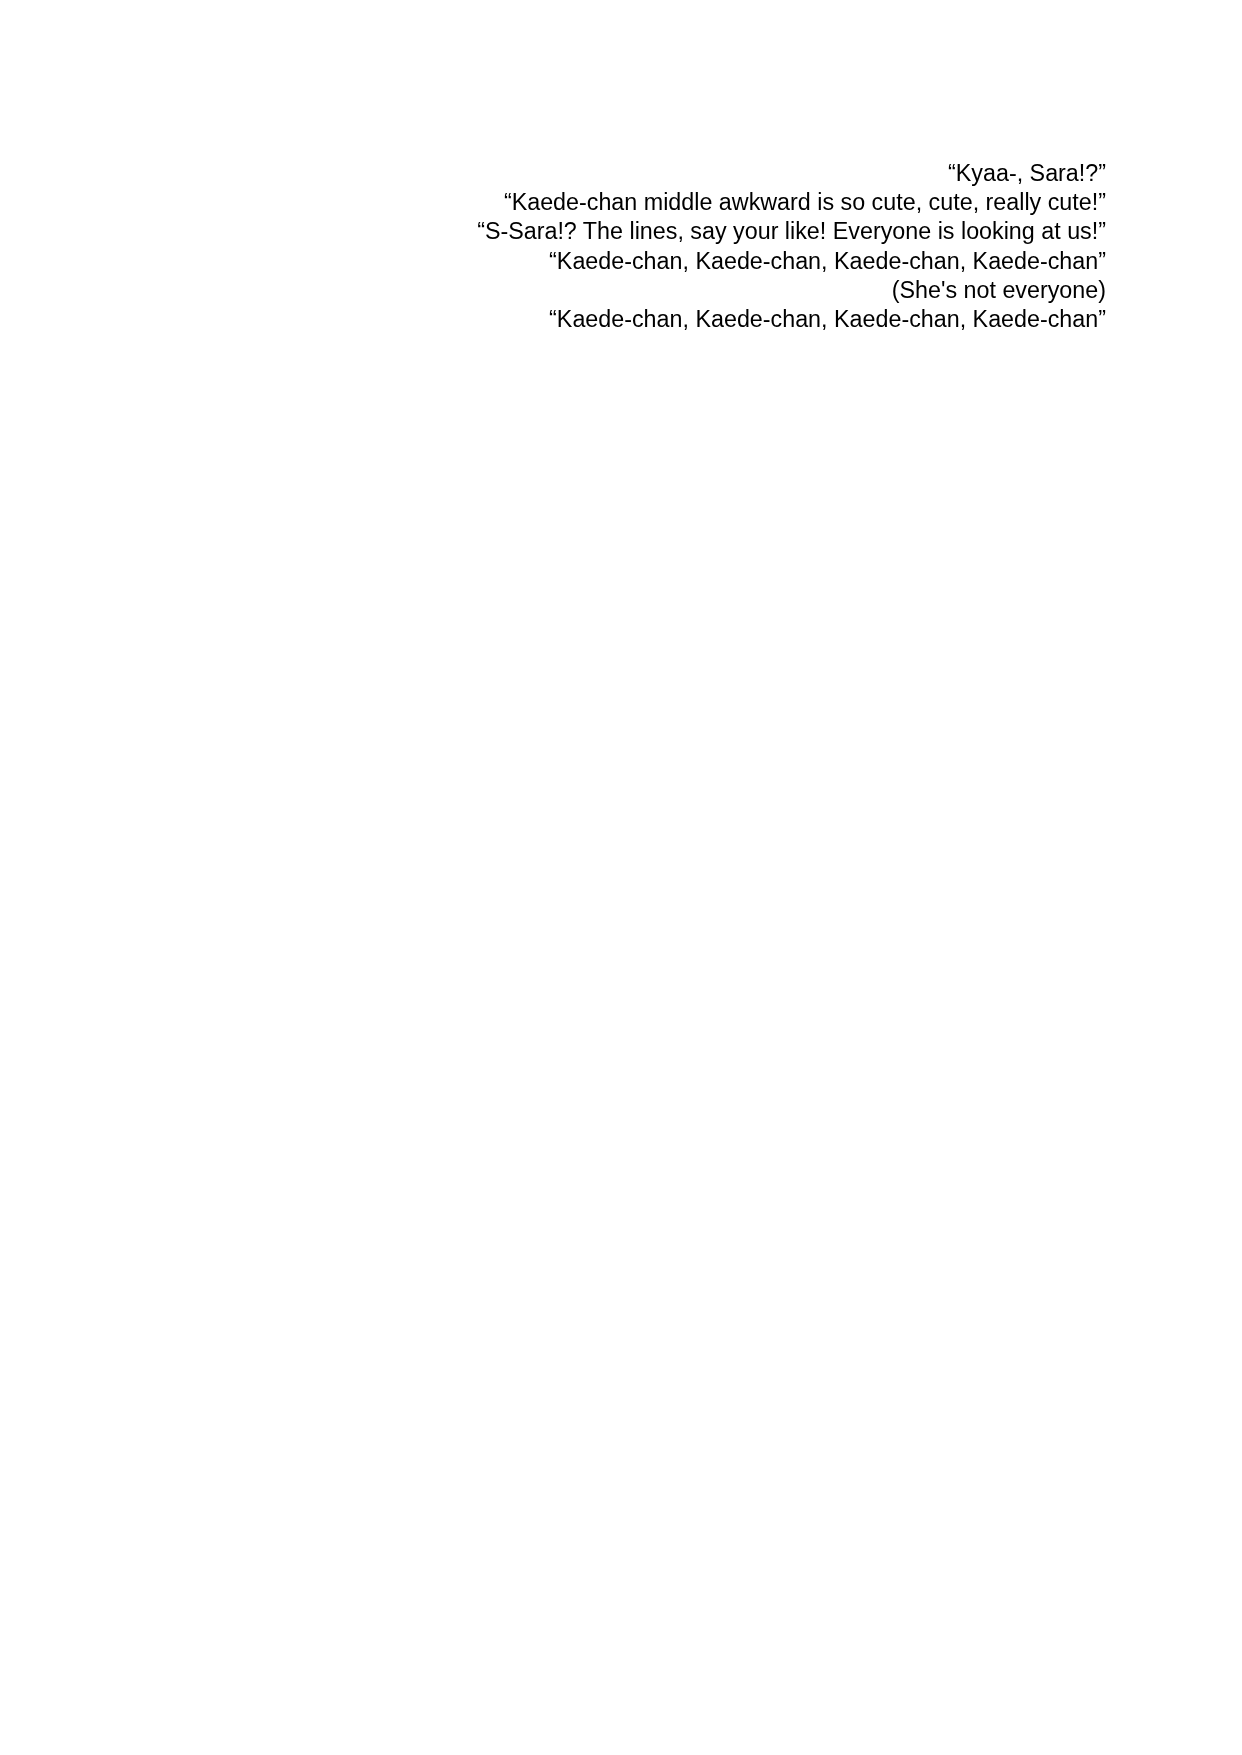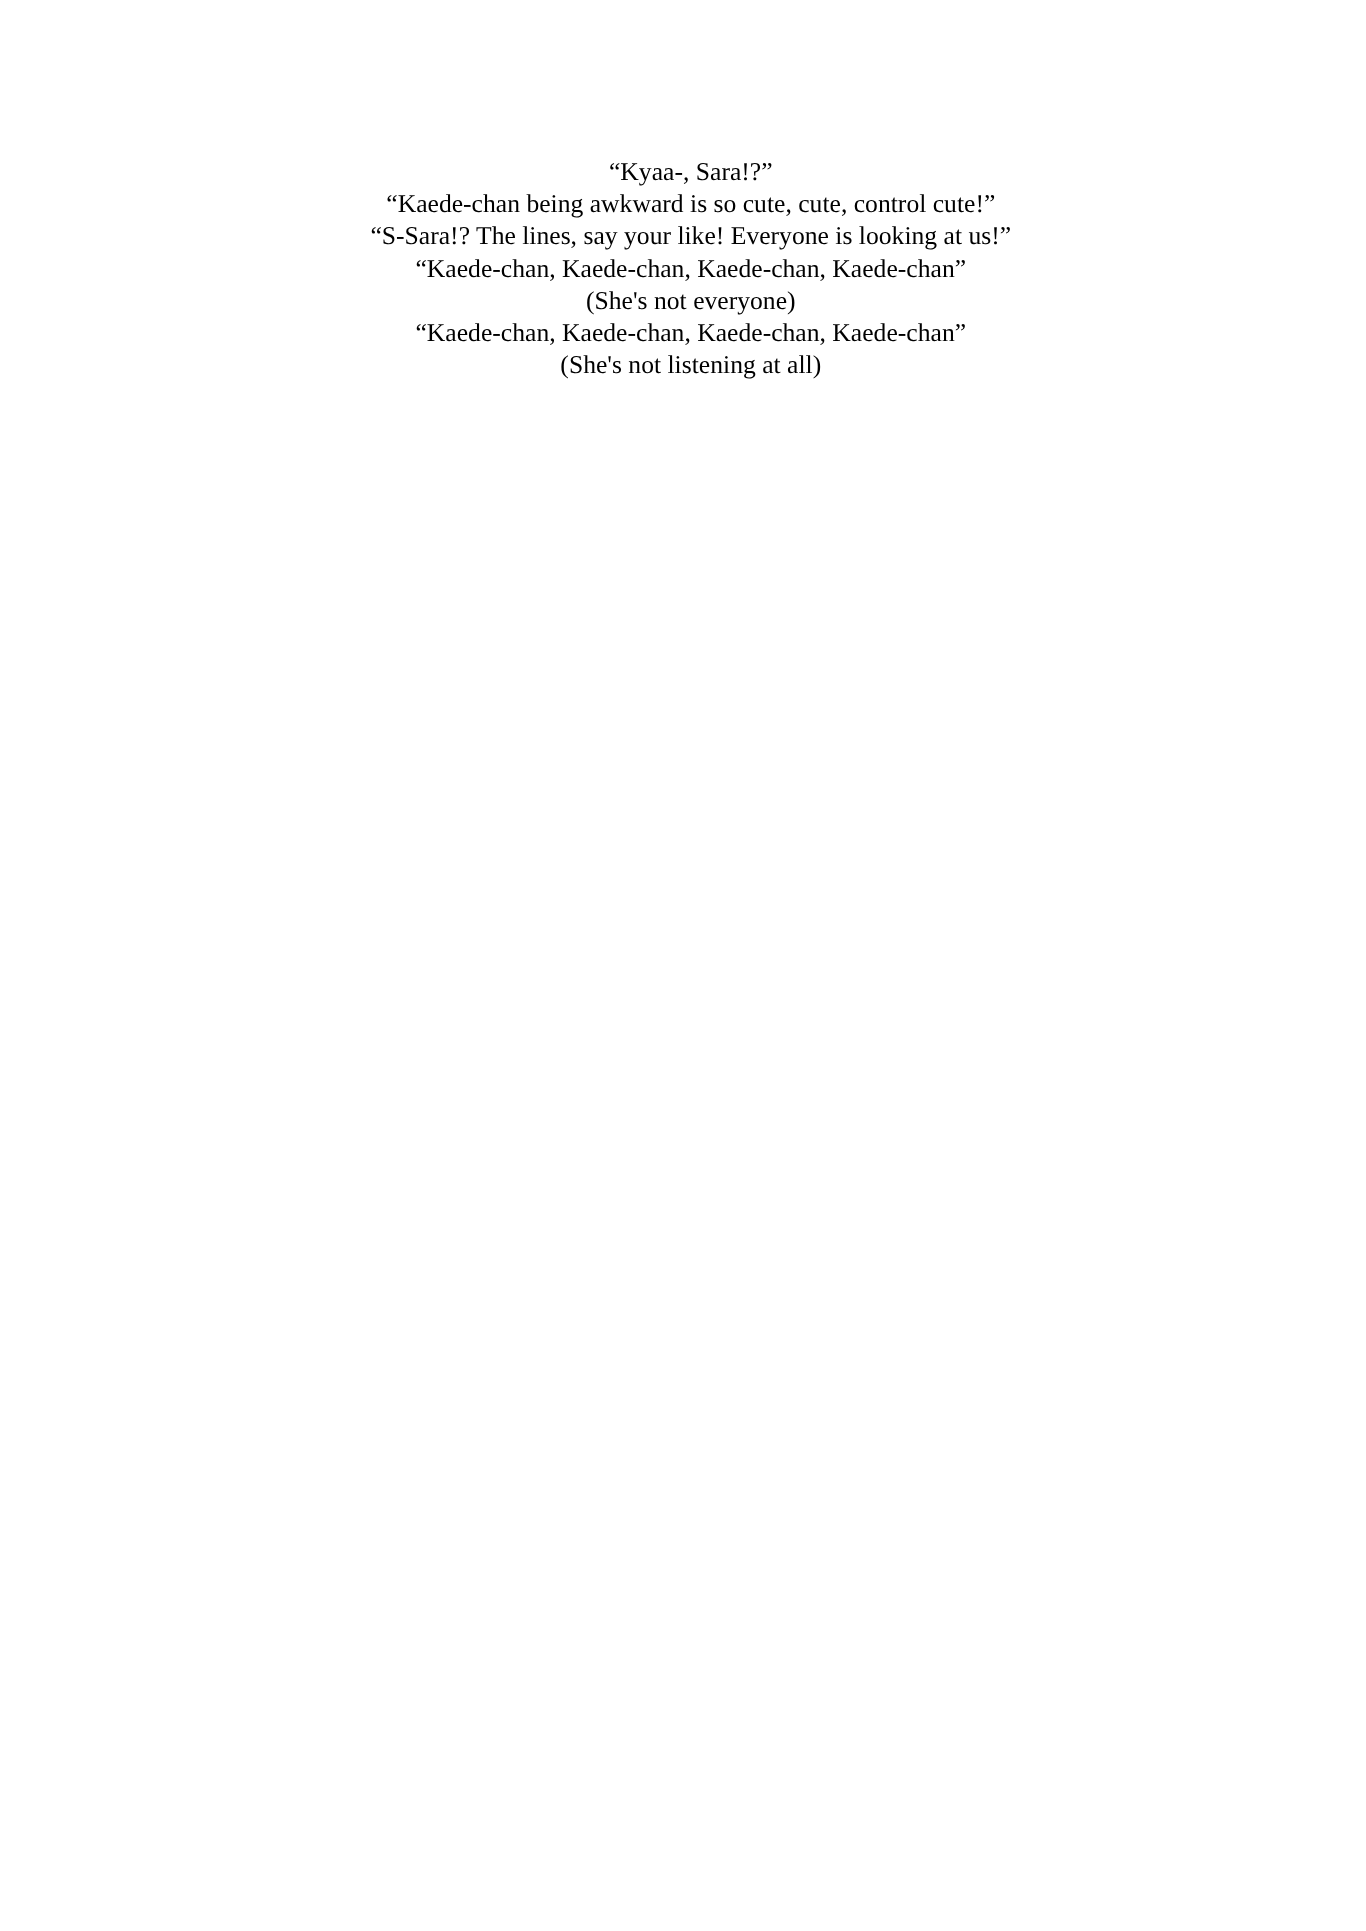--- a/index.html
+++ b/index.html
@@ -14,42 +14,41 @@
   }
   .page {
     position: relative;
     width: 1242px;
     height: 1755px;
     background: #ffffff;
   }
   .text-block {
     position: absolute;
     left: 136px;
-    top: 143px;
+    top: 159px;
     width: 970px;
-    font-family: Liberation Serif, serif;
+    font-family: Liberation Sans, sans-serif;
     font-size: 23.3px;
     line-height: 29.2px;
     font-weight: 400;
     color: #000000;
-    text-align: center;
+    text-align: right;
     word-spacing: normal;
   }
   .text-block p {
     margin: 0;
     padding: 0;
     text-indent: 14px;
   }
 </style>
 </head>
 <body style="background: rgb(255, 255, 255);">
 
 <div class="page">
   <div class="text-block" id="text-content" style="color: rgb(0, 0, 0);">
       <p>“Kyaa-, Sara!?”</p>
-      <p>“Kaede-chan being awkward is so cute, cute, control cute!”</p>
+      <p>“Kaede-chan middle awkward is so cute, cute, really cute!”</p>
       <p>“S-Sara!? The lines, say your like! Everyone is looking at us!”</p>
       <p>“Kaede-chan, Kaede-chan, Kaede-chan, Kaede-chan”</p>
       <p>(She's not everyone)</p>
       <p>“Kaede-chan, Kaede-chan, Kaede-chan, Kaede-chan”</p>
-      <p>(She's not listening at all)</p>
     </div>
 </div>
 
 </body></html>

